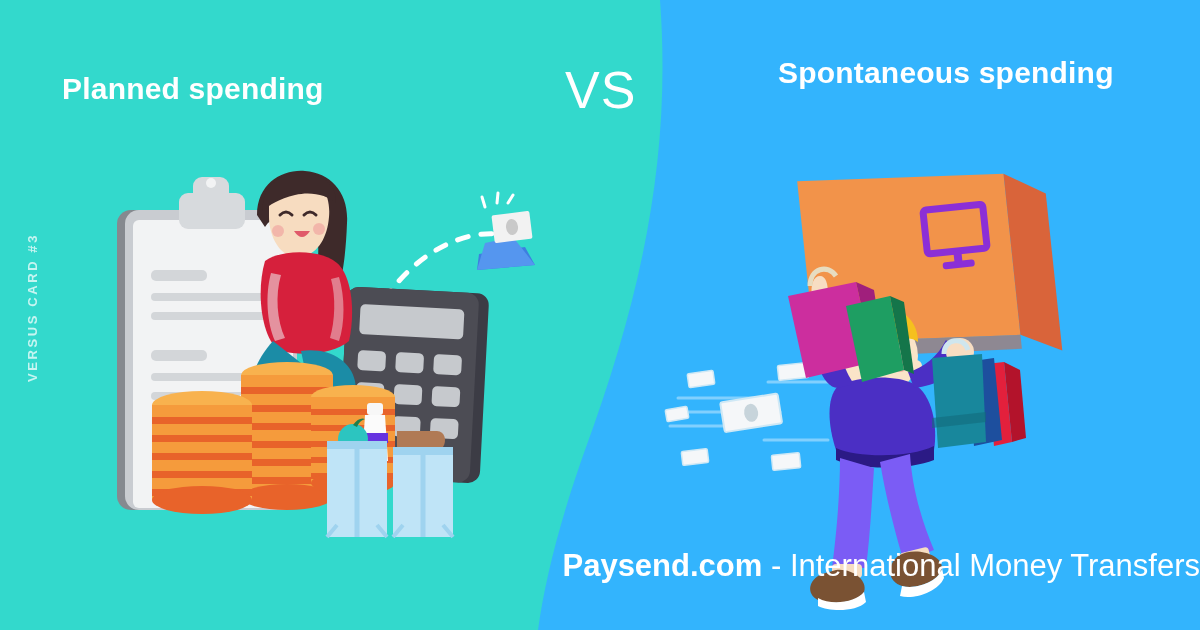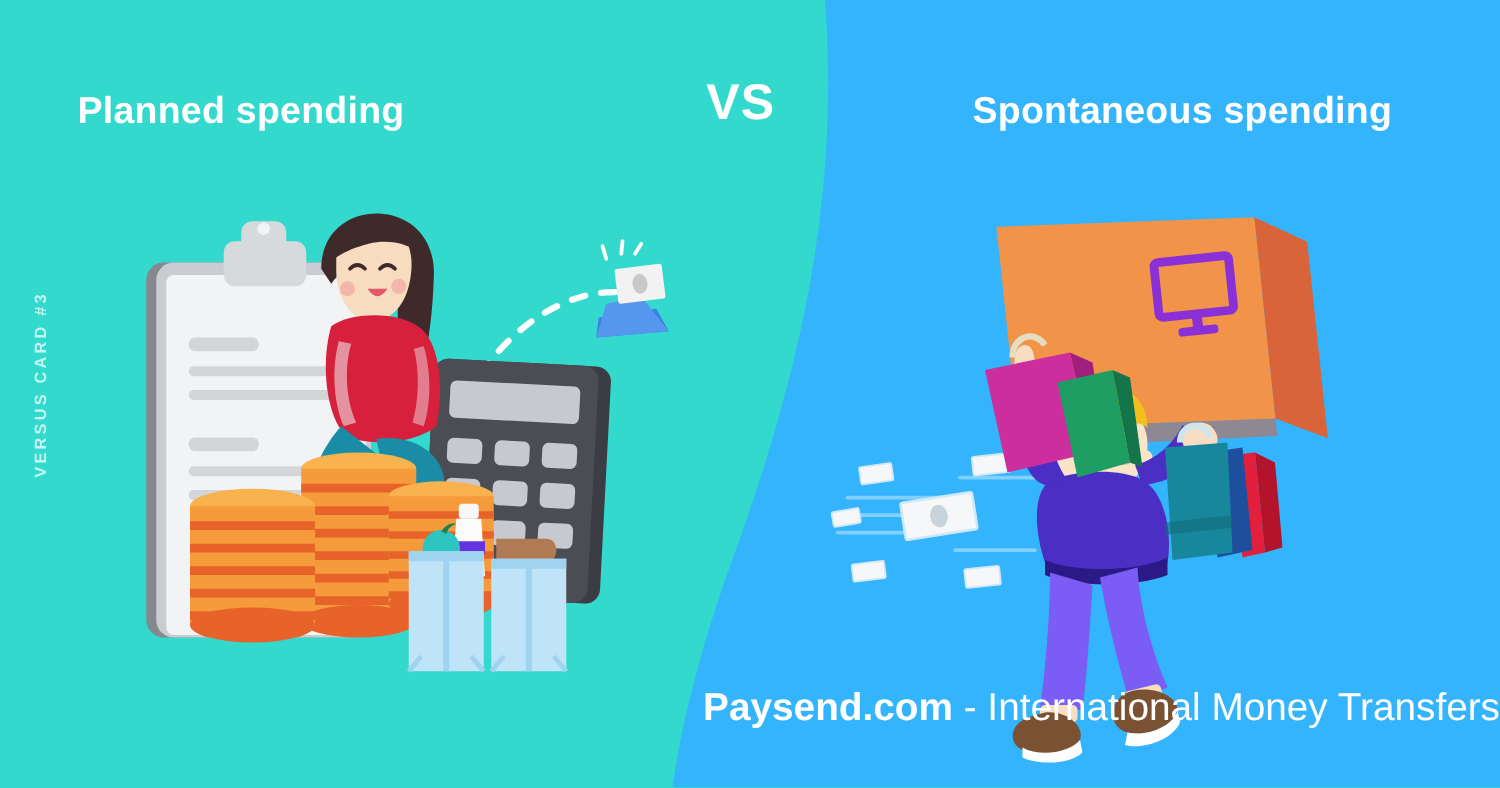--- a/index.html
+++ b/index.html
@@ -15,24 +15,24 @@
   .bg-teal{position:absolute;inset:0;background:#33d9cc;}
   .bg-blue{position:absolute;inset:0;}
   .bg-blue svg{display:block;width:1200px;height:630px;}
 
   
   .title{
     position:absolute;color:#ffffff;font-weight:bold;
     font-size:30px;letter-spacing:.2px;white-space:nowrap;
   }
   .title-left{left:62px;top:72px;}
-  .title-right{left:778px;top:72px;text-align:right;}
+  .title-right{left:778px;top:56px;text-align:right;}
   .vs{
     position:absolute;left:565px;top:60px;color:#fff;
-    font-weight:bold;font-size:40px;letter-spacing:1px;
+    font-weight:normal;font-size:52px;letter-spacing:1px;
   }
 
   
   .side-label{
     position:absolute;left:-63px;top:300px;width:190px;
     color:rgba(255,255,255,.72);
     font-size:13px;font-weight:bold;letter-spacing:2.6px;
     transform:rotate(-90deg);text-align:center;white-space:nowrap;
   }
 

